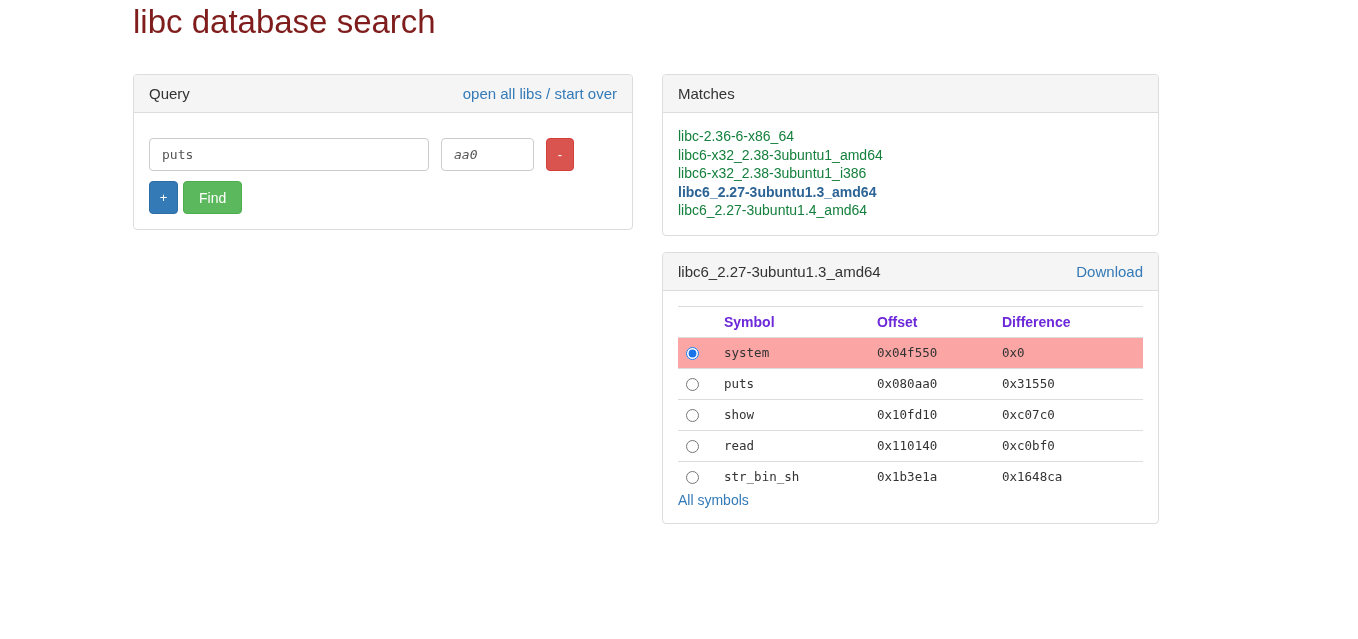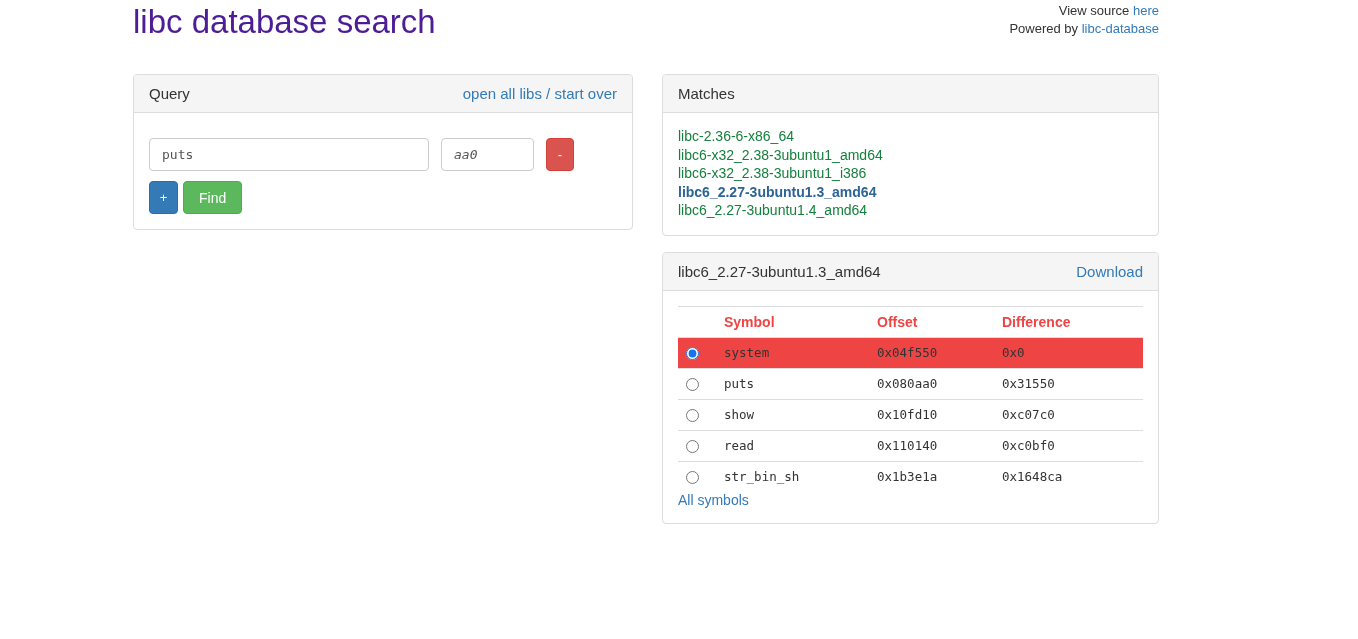--- a/index.html
+++ b/index.html
@@ -10,21 +10,21 @@
     font-size: 14px;
     color: #333;
   }
   .viewport { width: 1358px; height: 639px; overflow: hidden; position: relative; background: #fff; }
   .content { margin-left: 133px; width: 1026px; padding-top: 0; }
 
   
   .topbar { display: flex; justify-content: space-between; align-items: flex-start; }
   .page-title {
     font-size: 33px; font-weight: 400; margin: 2px 0 0 0;
-    line-height: 40px; color: #4c1d95;
+    line-height: 40px; color: #7f1d1d;
   }
   .source-info { text-align: right; font-size: 13px; line-height: 18px; padding-top: 2px; color: #333; }
   a { color: #337ab7; text-decoration: none; cursor: pointer; }
 
   
   .columns { display: flex; gap: 29px; margin-top: 32px; align-items: flex-start; }
   .col-left { width: 500px; flex: 0 0 500px; }
   .col-right { width: 497px; flex: 0 0 497px; }
 
   
@@ -58,52 +58,48 @@
   .btn-row { margin-top: 10px; display: flex; gap: 5px; }
 
   
   .matches-body { padding: 14px 15px 15px; }
   .match-link { display: block; font-size: 14px; line-height: 18.5px; color: #15803d; }
   .match-link.selected { font-weight: bold; color: #2d6496; }
 
   
   table.symbols { width: 100%; border-collapse: collapse; }
   .symbols th {
-    text-align: left; font-size: 14px; font-weight: bold; color: #ef4444;
+    text-align: left; font-size: 14px; font-weight: bold; color: #6d28d9;
     padding: 6px 8px; line-height: 18px;
     border-top: 1px solid #ddd; border-bottom: 1px solid #ddd;
   }
   .symbols td {
     padding: 6px 8px; line-height: 18px;
     font-family: "DejaVu Sans Mono", monospace; font-size: 12.5px; color: #333;
     border-top: 1px solid #ddd;
   }
   .symbols tbody tr:first-child td { border-top: none; }
-  .symbols tr.selected td { background: #ef4444; }
+  .symbols tr.selected td { background: #fca5a5; }
   .radio-col { width: 38px; }
   .col-symbol { width: 153px; }
   .col-offset { width: 125px; }
   input[type="radio"] {
     width: 13px; height: 13px; margin: 0; vertical-align: middle;
     accent-color: #1a73e8; cursor: pointer;
   }
   .all-symbols { display: inline-block; margin-top: 0; font-size: 14px; }
 </style>
 </head>
 <body>
 
 <div class="viewport">
   <div class="content">
 
     <div class="topbar">
       <h1 class="page-title">libc database search</h1>
-      <div class="source-info">
-        <div><span>View source </span><a href="#">here</a></div>
-        <div><span>Powered by </span><a href="#">libc-database</a></div>
-      </div>
     </div>
 
     <div class="columns">
       <div class="col-left">
 
         <div class="panel">
           <div class="panel-heading">
             <span>Query</span>
             <span class="heading-links"><a href="#">open all libs</a><span class="sep"> / </span><a href="#">start over</a></span>
           </div>

